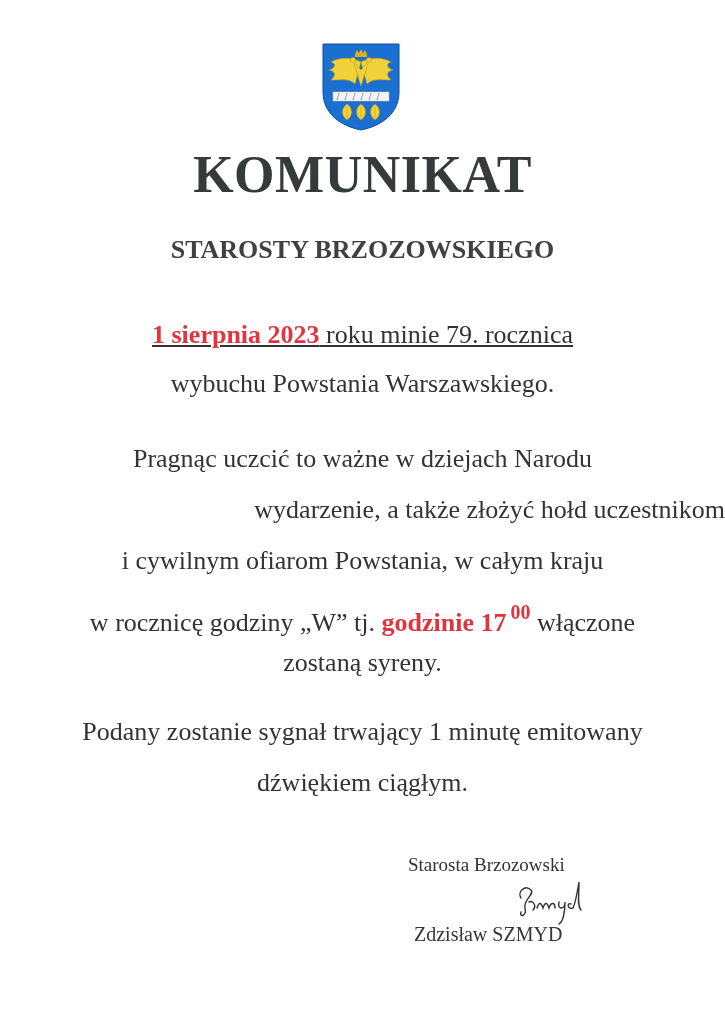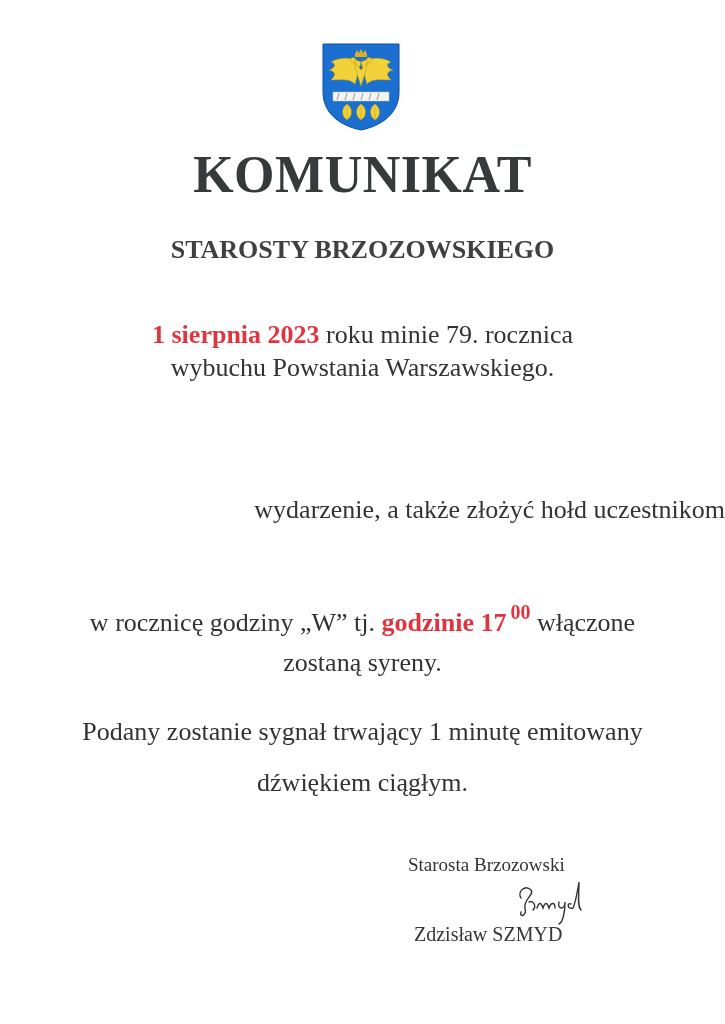--- a/index.html
+++ b/index.html
@@ -124,26 +124,28 @@
 
     <path d="M28 64 C22 68 22 76 28 80 C34 76 34 68 28 64 Z" fill="#f2d23a" stroke="#b89a10" stroke-width="0.6"></path>
     <path d="M42 64 C36 68 36 76 42 80 C48 76 48 68 42 64 Z" fill="#f2d23a" stroke="#b89a10" stroke-width="0.6"></path>
     <path d="M56 64 C50 68 50 76 56 80 C62 76 62 68 56 64 Z" fill="#f2d23a" stroke="#b89a10" stroke-width="0.6"></path>
     <path d="M28 66 V79 M42 66 V79 M56 66 V79" stroke="#b89a10" stroke-width="0.5"></path>
   </svg>
 
   <div class="title">KOMUNIKAT</div>
   <div class="subtitle">STAROSTY BRZOZOWSKIEGO</div>
 
-  <div class="line" style="top:317px;">
+  <div class="line" style="top:317px;text-decoration:underline;">
     <span class="red">1 sierpnia 2023</span><span> roku minie 79. rocznica</span>
   </div>
-  <div class="line" style="top:350px;text-align:center;">wybuchu Powstania Warszawskiego.</div>
+  <div class="line" style="top:366px;text-align:center;">wybuchu Powstania Warszawskiego.</div>
 
+  <div class="line" style="top:441px;">Pragnąc uczcić to ważne w dziejach Narodu</div>
   <div class="line" style="top:492px;text-align:right;">wydarzenie, a także złożyć hołd uczestnikom</div>
+  <div class="line" style="top:543px;">i cywilnym ofiarom Powstania, w całym kraju</div>
   <div class="line" style="top:594px;">
     <span>w rocznicę godziny „W” tj. </span><span class="red">godzinie  17</span><span class="red sup">00</span><span> włączone</span>
   </div>
   <div class="line" style="top:645px;">zostaną syreny.</div>
 
   <div class="line" style="top:714px;">Podany zostanie sygnał trwający 1 minutę emitowany</div>
   <div class="line" style="top:765px;">dźwiękiem ciągłym.</div>
 
   <div class="signature-block">
     <div class="sig-role">Starosta Brzozowski</div>

